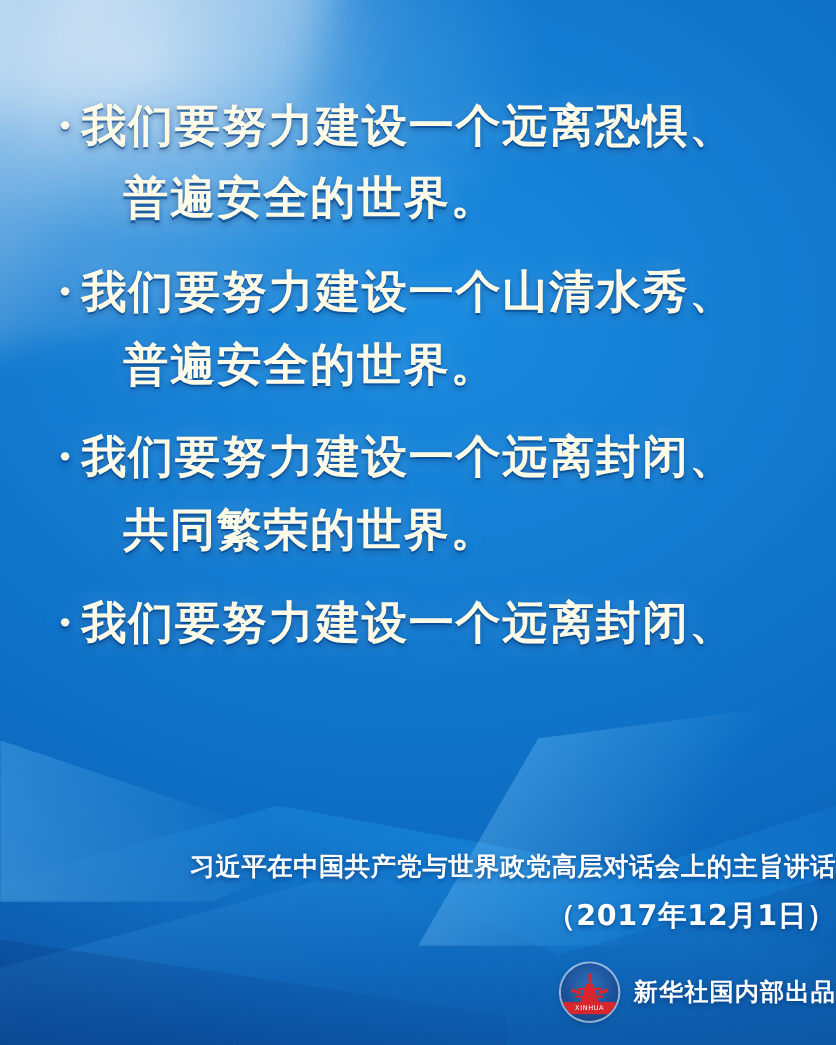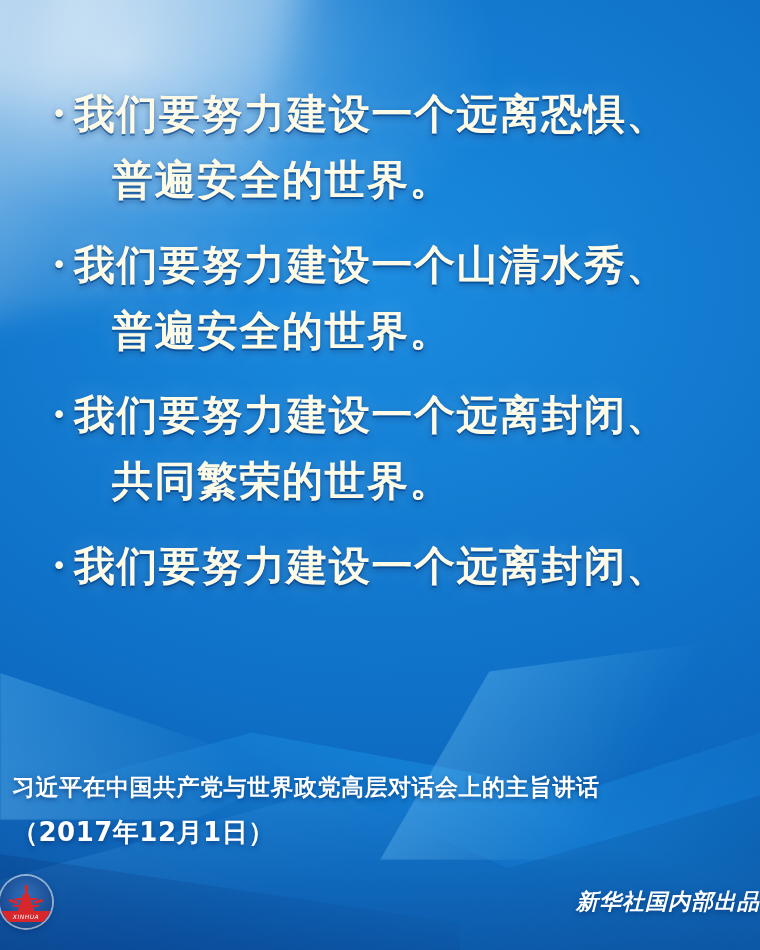--- a/index.html
+++ b/index.html
@@ -123,23 +123,22 @@
     margin-top: 22px;
   }
   .group { margin-bottom: 40px; }
   .group:last-child { margin-bottom: 0; }
 
   
   .caption {
     position: absolute;
     left: 0; right: 0;
     bottom: 100px;
-    text-align: left;
+    text-align: right;
     color: #ffffff;
-    padding-left: 12px;
   }
   .caption-main {
     font-family: "DejaVu Sans", "Liberation Sans", sans-serif;
     font-size: 23px;
     font-weight: bold;
     letter-spacing: 0.5px;
     text-shadow: 0 2px 5px rgba(0,40,100,0.6);
   }
   .caption-date {
     margin-top: 12px;
@@ -150,23 +149,22 @@
     text-shadow: 0 2px 5px rgba(0,40,100,0.6);
   }
 
   
   .footer {
     position: absolute;
     left: 0; right: 0;
     bottom: 22px;
     display: flex;
     align-items: center;
-    justify-content: space-between;
+    justify-content: flex-end;
     gap: 14px;
-    font-style: italic;
   }
   .logo {
     position: relative;
     width: 52px;
     height: 52px;
     border-radius: 50%;
     background: radial-gradient(circle at 50% 38%, #2f6fb8 0%, #1b4f96 60%, #123a74 100%);
     box-shadow: 0 0 0 2px rgba(255,255,255,0.55), 0 2px 6px rgba(0,30,80,0.5);
     overflow: hidden;
     flex: 0 0 52px;

